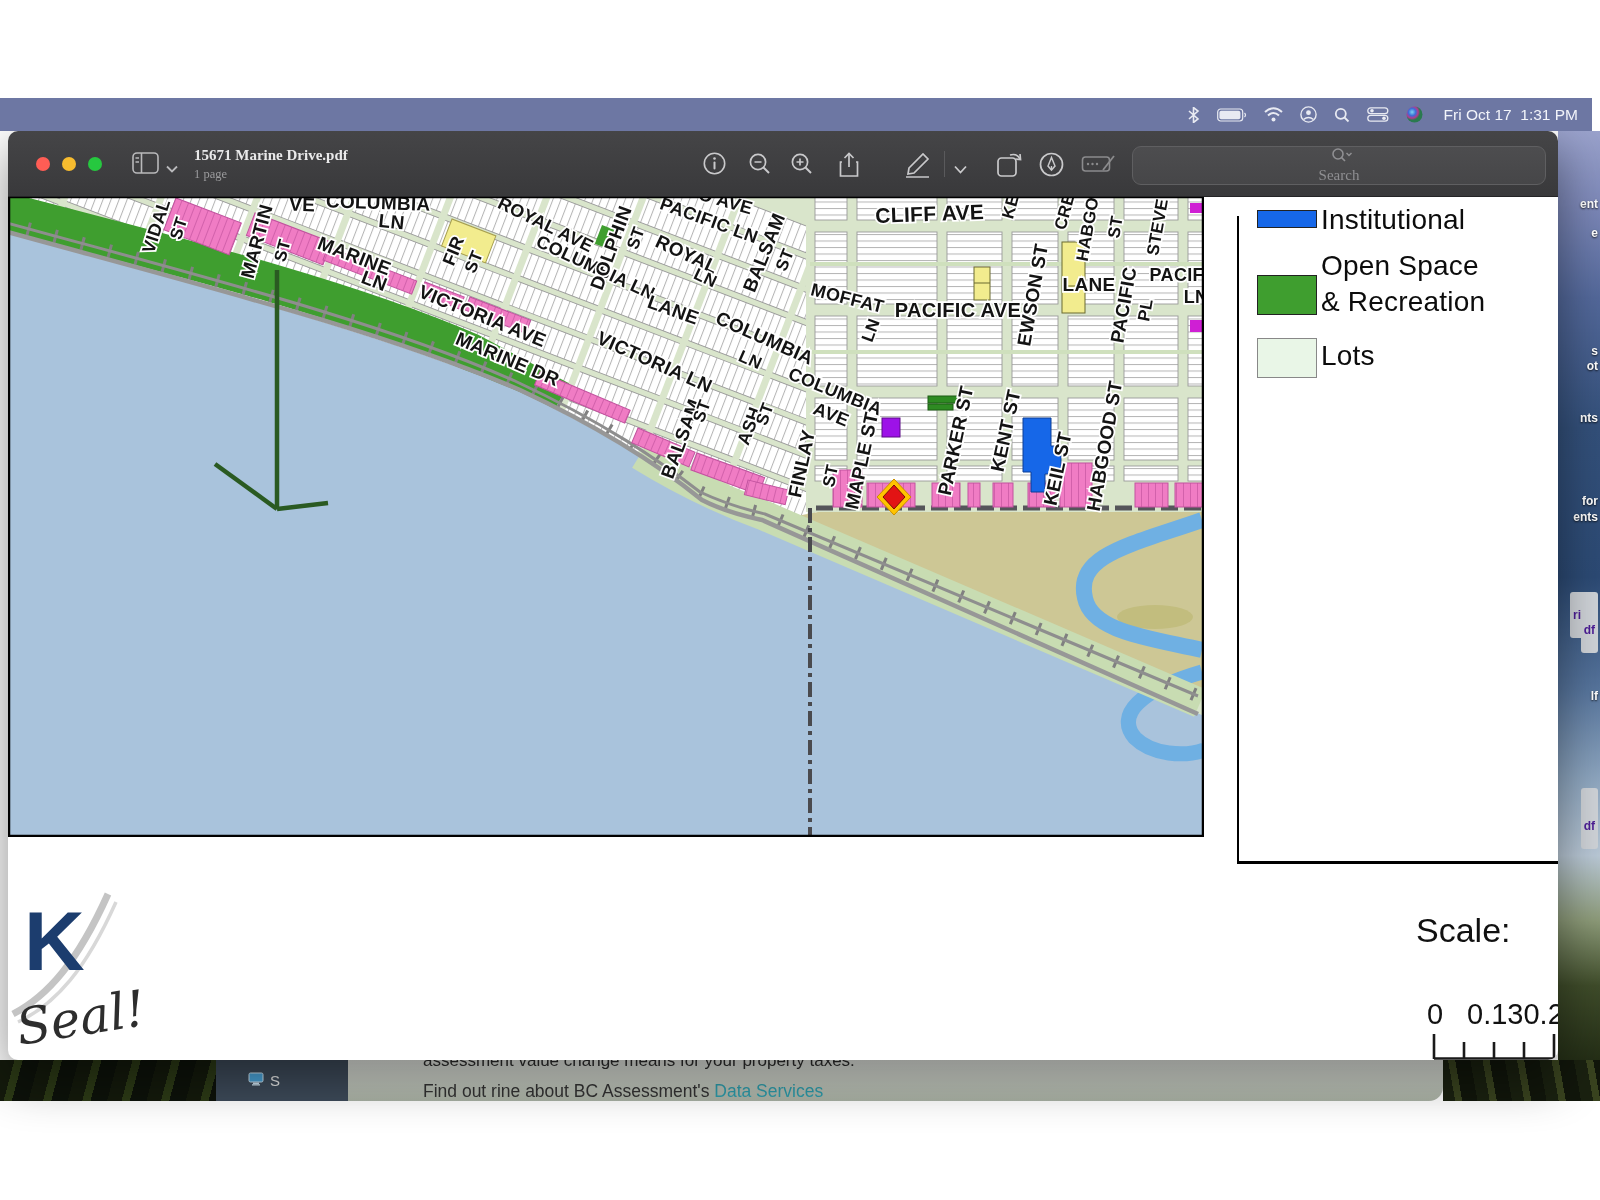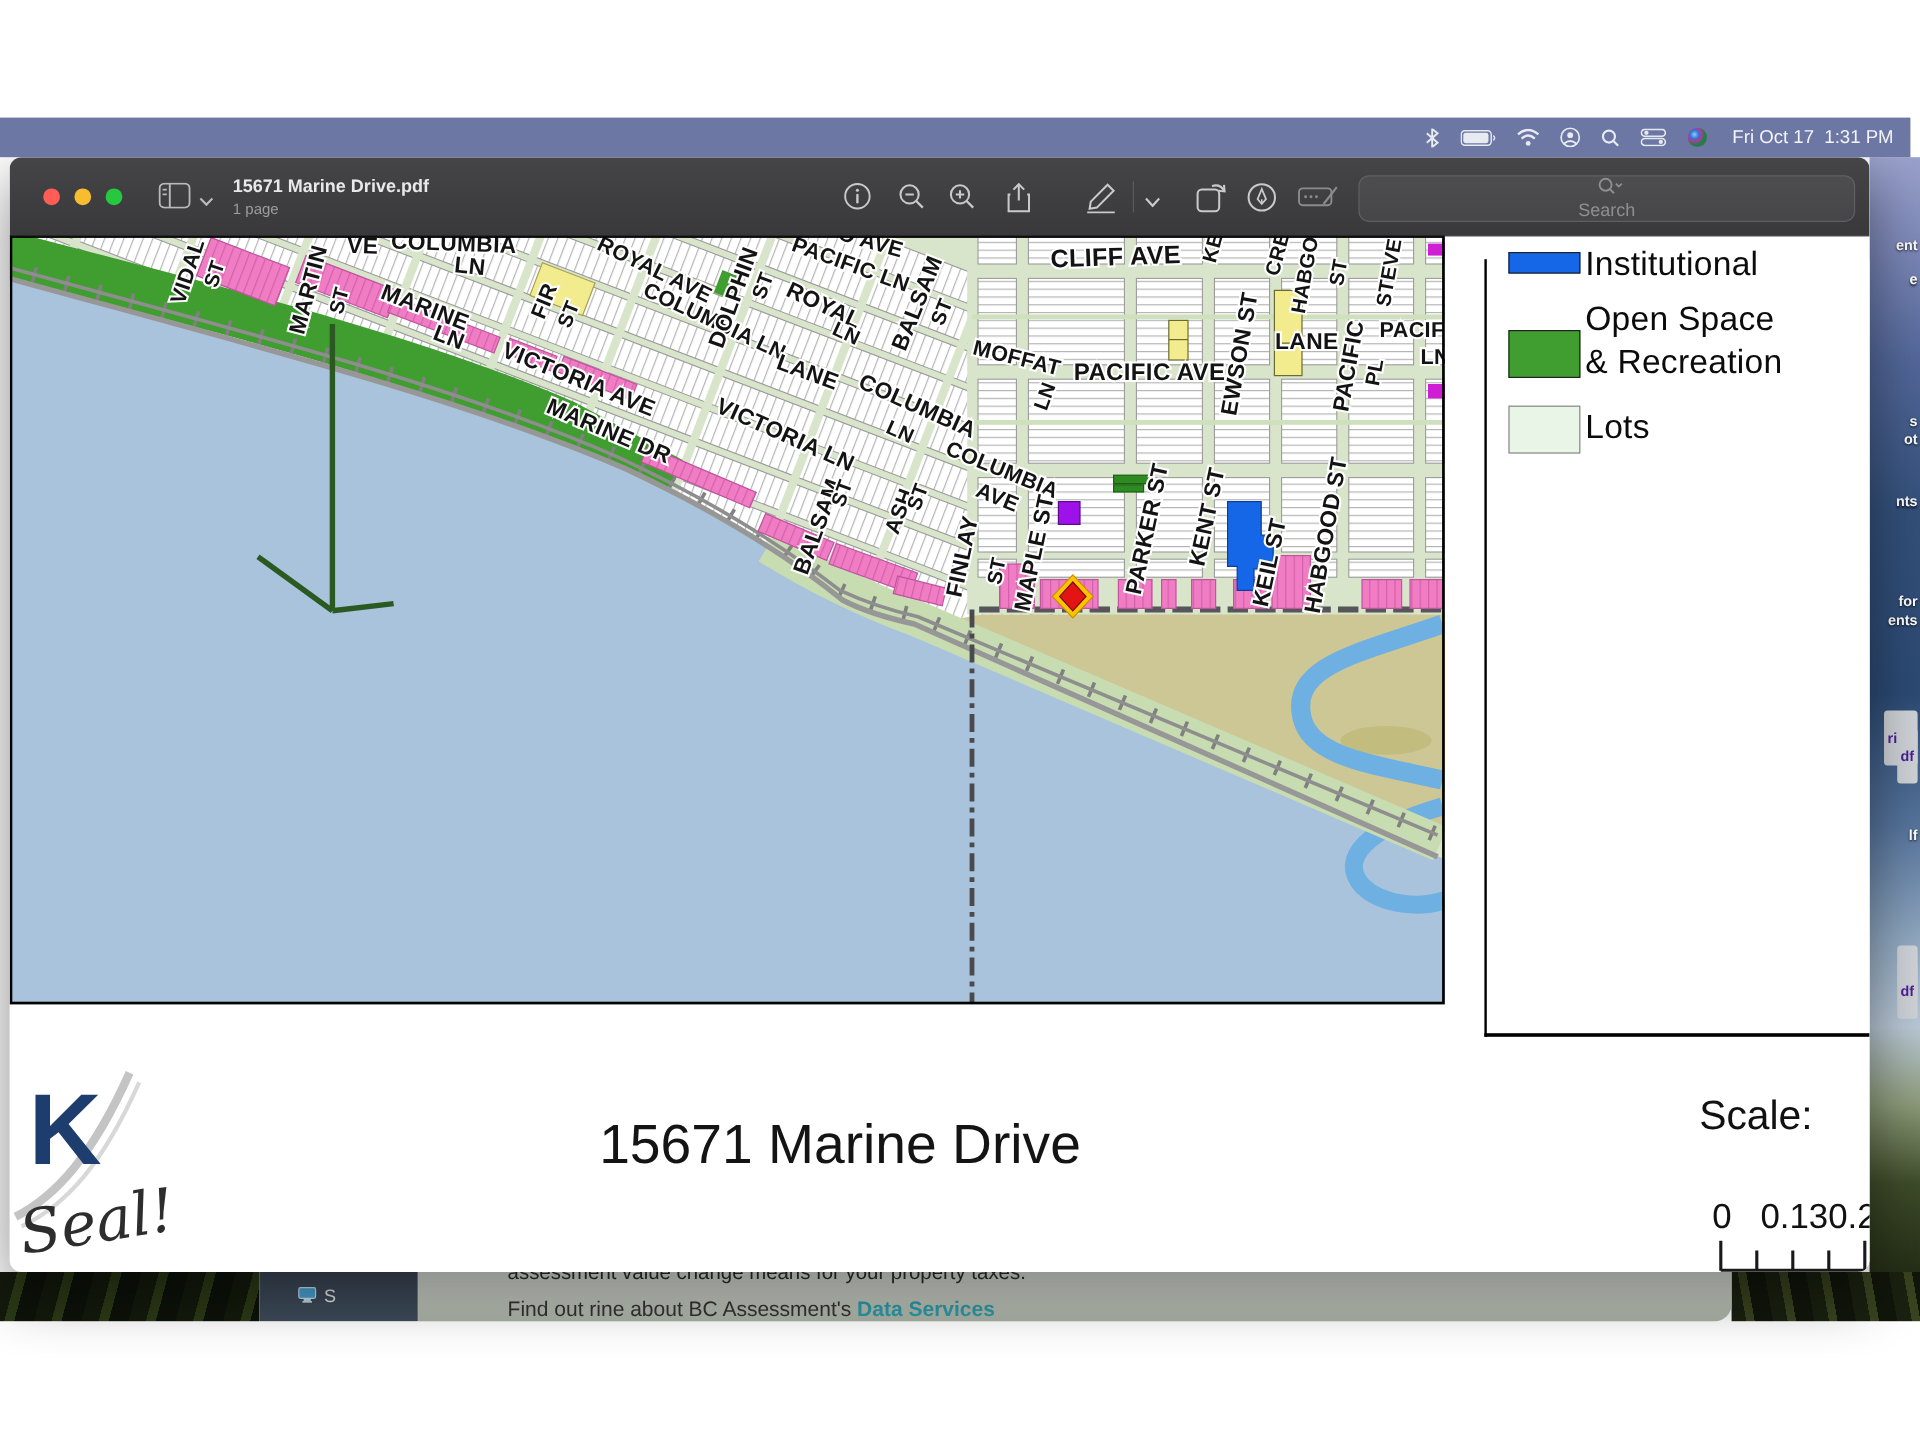--- a/index.html
+++ b/index.html
@@ -14,21 +14,21 @@
   .menu-items{display:flex;}
   .mitem{padding:0 15px;} .mitem.bold{font-weight:700;}
   .status{margin-left:auto;display:flex;align-items:center;gap:17px;margin-right:14px;}
   .status svg{display:block;}
   .clock{font-size:15.5px;white-space:pre;margin-left:4px;}
 
   
   .window{left:8px;top:131px;width:1550px;height:929px;background:#fff;border-radius:10px;
           overflow:hidden;z-index:3;box-shadow:0 18px 50px rgba(0,0,0,.45);}
   .titlebar{position:absolute;left:0;top:0;width:100%;height:65px;background:linear-gradient(#454547,#39393b);
-            border-bottom:1px solid #242426;z-index:5;}
+            border-bottom:1px solid #242426;z-index:5;font-family:Liberation Serif, serif;}
   .tl{position:absolute;top:26px;width:14px;height:14px;border-radius:50%;}
   .tl.r{left:28px;background:#ff5d55;} .tl.y{left:54px;background:#f7bc2f;} .tl.g{left:80px;background:#26c83f;}
   .win-title{position:absolute;left:186px;top:16px;color:#e9e9ea;font-size:15px;font-weight:700;}
   .win-sub{position:absolute;left:186px;top:36px;color:#9c9c9e;font-size:12.5px;}
   .sidebar-ico{position:absolute;left:124px;top:21px;}
   .tool{position:absolute;top:21px;color:#c9c9cb;}
   .sep{position:absolute;top:20px;width:1px;height:26px;background:#5a5a5c;}
   .searchbox{position:absolute;left:1124px;top:15px;width:412px;height:37px;border:1px solid #5f5f61;
              border-radius:9px;background:rgba(255,255,255,.06);display:flex;align-items:center;
              color:#8f8f92;font-size:15px;flex-direction:column;}
@@ -63,21 +63,21 @@
     background:repeating-linear-gradient(105deg,#141a0c 0 14px,#2c3a16 14px 22px,#0d120a 22px 38px);}
   .wp-right2{left:1443px;top:1060px;width:157px;height:41px;
     background:repeating-linear-gradient(80deg,#1a2110 0 12px,#39431f 12px 19px,#11160b 19px 34px);}
   .browser{left:216px;top:1060px;width:1227px;height:41px;overflow:hidden;
     background:linear-gradient(#e4e7e1,#a9b1a4);border-bottom-right-radius:14px;}
   .tabzone{position:absolute;left:0;top:0;width:132px;height:41px;background:#3d4a59;
            display:flex;align-items:center;color:#e8e8e8;font-size:15px;}
   .tabzone .mon{margin:0 6px 0 32px;}
   .bline1{position:absolute;left:207px;top:-9px;font-size:17px;color:#2d2d2d;}
   .bline2{position:absolute;left:207px;top:21px;font-size:17.5px;color:#333;}
-  .bline2 .lnk{color:var(--c-link);font-weight:bold;}
+  .bline2 .lnk{color:var(--c-link);}
 </style>
 </head>
 <body>
 
 <div class="stage">
 
   <div class="abs menubar">
     <div class="apple"></div>
     <div class="status">
       <span>
@@ -447,21 +447,20 @@
       <div class="lg-label" style="top:124px">Lots</div>
     </div>
 
     <svg class="abs" style="left:0;top:755px" width="130" height="174">
       <path d="M100 8 C70 75 40 110 5 128" stroke="#c4c4c4" stroke-width="7" fill="none"></path>
       <path d="M108 16 C78 83 48 118 10 136" stroke="#d8d8d8" stroke-width="3.5" fill="none"></path>
     </svg>
     <div class="logo-k">K</div>
     <div class="logo-script">Seal!</div>
 
-    <div class="pdf-title">15671 Marine Drive</div>
     <div class="scale-label">Scale:</div>
     <div class="ruler-nums" style="left:1412px;width:30px;text-align:center">0</div>
     <div class="ruler-nums" style="left:1459px">0.130.2</div>
     <svg class="abs" style="left:1418px;top:901px" width="132" height="28">
       <g stroke="#1a1a1a" stroke-width="2.6">
         <line x1="8" y1="2" x2="8" y2="27"></line>
           <line x1="38" y1="10" x2="38" y2="27"></line>
         <line x1="68" y1="10" x2="68" y2="27"></line>
           <line x1="98" y1="10" x2="98" y2="27"></line>
         <line x1="128" y1="2" x2="128" y2="27"></line>

